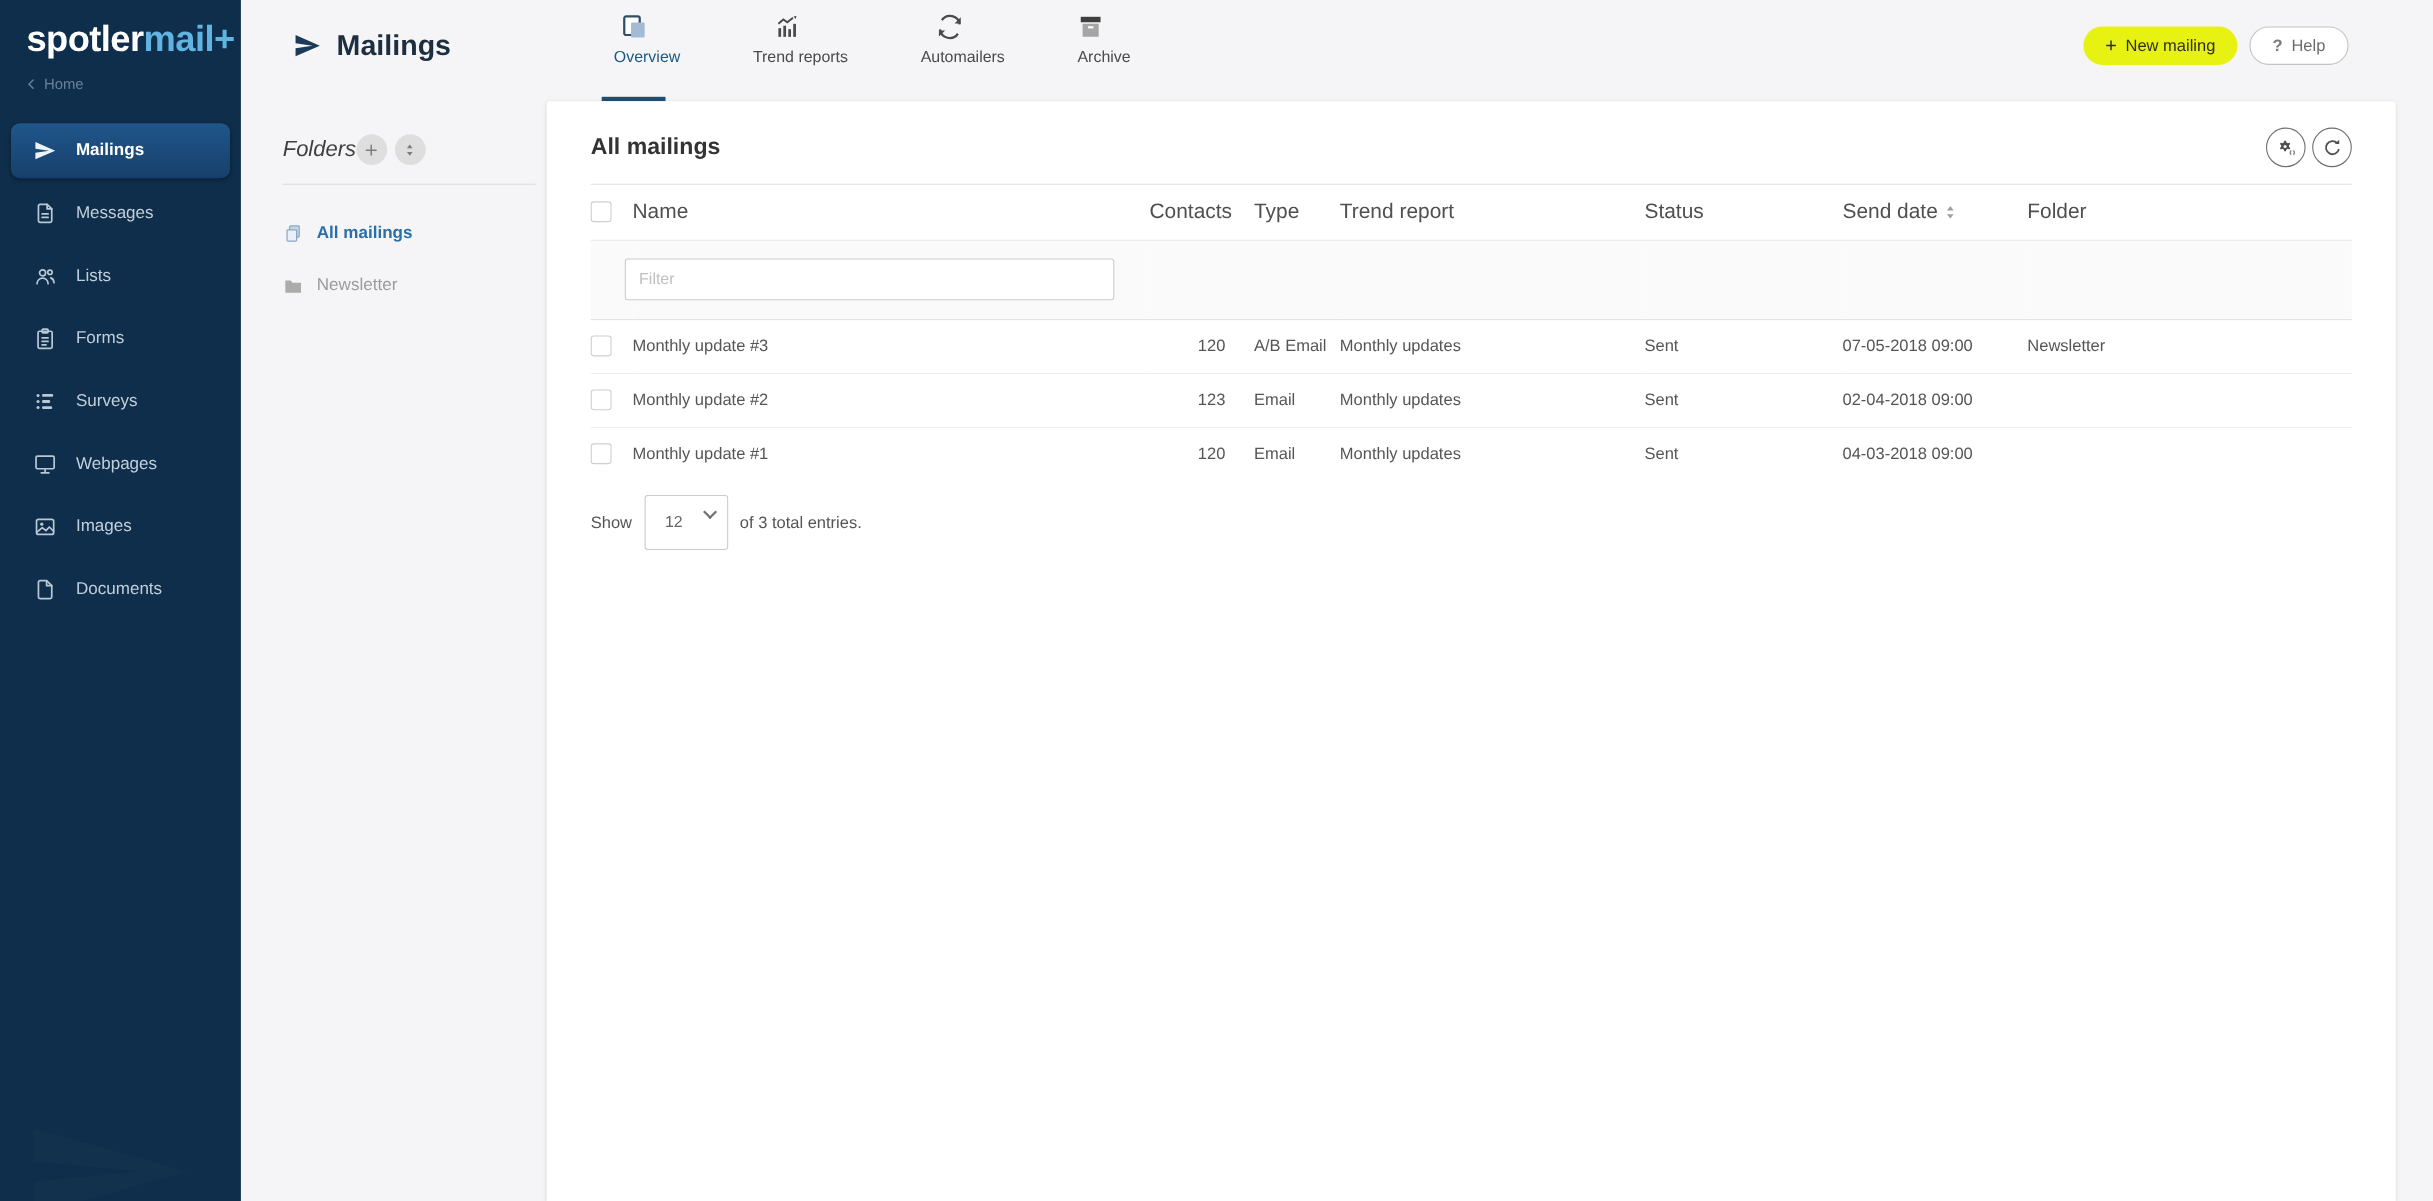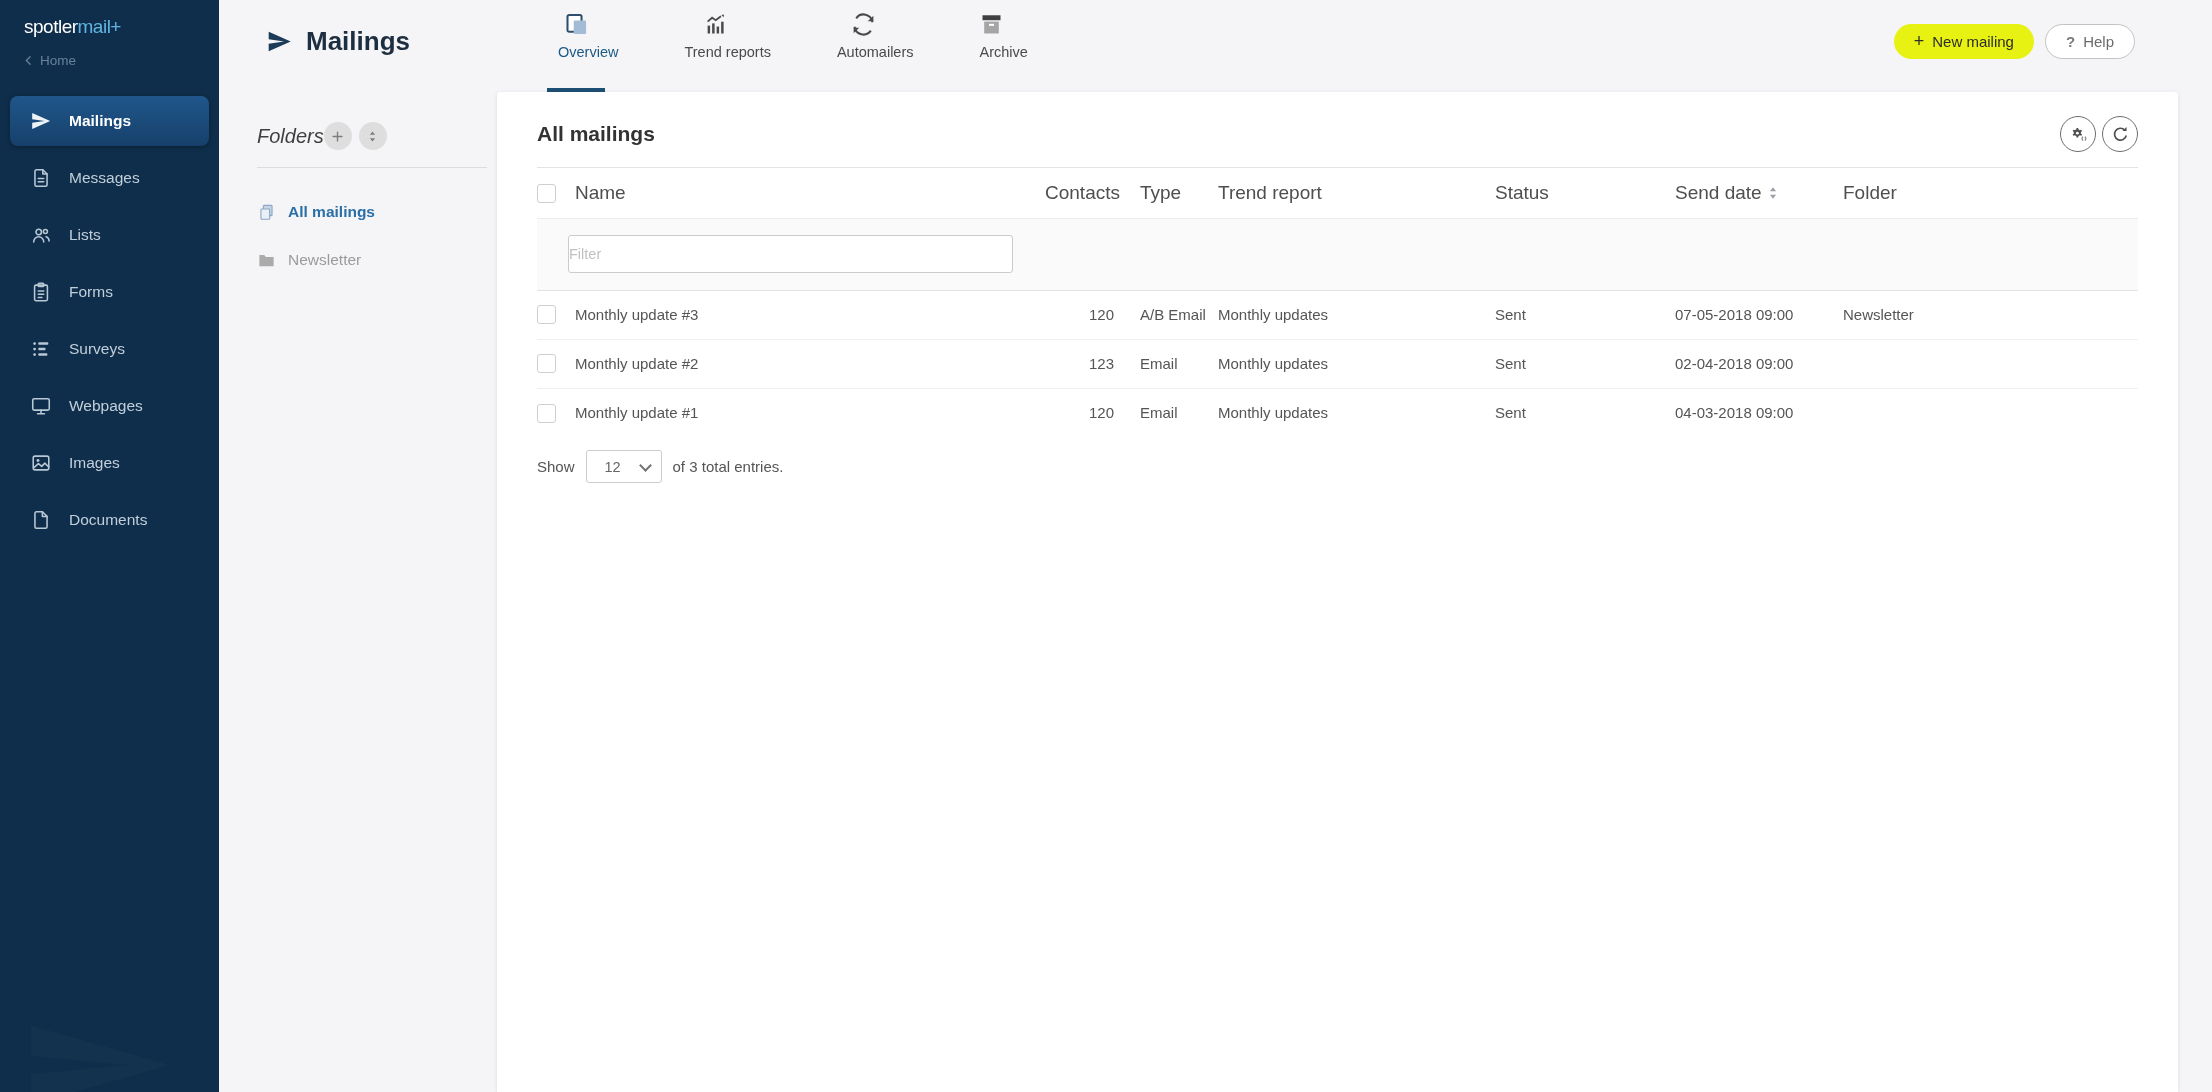--- a/index.html
+++ b/index.html
@@ -6,21 +6,21 @@
   html,body { width:2212px; height:1092px; overflow:hidden; }
   body {
     font-family:"Liberation Sans","DejaVu Sans",sans-serif;
     background:#f5f5f7; position:relative; color:#555;
   }
   
   .sidebar {
     position:absolute; left:0; top:0; bottom:0; width:219px;
     background:#0f2e4b; z-index:5; overflow:hidden;
   }
-  .logo { padding:16px 0 0 24px; font-size:19px; font-weight:400; letter-spacing:-.5px; }
+  .logo { padding:16px 0 0 24px; font-size:33px; font-weight:700; letter-spacing:-.5px; }
   .logo .lg1 { color:#ffffff; }
   .logo .lg2 { color:#62b4e0; }
   .home-link { margin:15px 0 0 22px; display:flex; align-items:center; gap:5px;
     color:#67829a; font-size:13.5px; cursor:pointer; }
   .nav { margin-top:28px; }
   .nav-item {
     display:flex; align-items:center; gap:17px; height:50px; margin:7px 10px;
     padding-left:20px; border-radius:8px; cursor:pointer;
     color:#c2cfda; font-size:15.5px;
   }
@@ -78,31 +78,31 @@
   .card-head-btns { display:flex; gap:6px; }
   .circle-lg { width:36px; height:36px; border-radius:50%; background:#fff;
     border:1.5px solid #6e6e6e; display:flex; align-items:center; justify-content:center; cursor:pointer; }
   .circle-lg svg { width:21px; height:21px; }
   .card-divider { margin-top:15px; border-top:1px solid #e3e3e3; }
   table { width:100%; border-collapse:collapse; table-layout:fixed; }
   th { height:50px; text-align:left; font-weight:400; font-size:19px; color:#4f4f4f; vertical-align:middle; }
   th .th-wrap { display:flex; align-items:center; gap:6px; }
   tr.filter-row td { background:#fafafa; height:72px; border-top:1px solid #ececec; border-bottom:1px solid #e3e3e3; }
   .filter-input { width:445px; height:38px; border:1px solid #cccccc; border-radius:3px;
-    padding:0 0; font-size:14.5px; color:#555; background:#fff; outline:none; margin-left:-7px; }
+    padding:0 12px; font-size:14.5px; color:#555; background:#fff; outline:none; margin-left:-7px; }
   .filter-input::placeholder { color:#c0c0c0; }
   tr.data-row td { height:49px; font-size:15px; color:#555555; border-top:1px solid #efefef; cursor:pointer; }
   tr.data-row:first-of-type td { border-top:none;margin-top:22px; }
   td.num { text-align:right; padding-right:26px; }
   .checkbox { display:inline-block; width:19px; height:19px; border:1px solid #cfcfcf;
     border-radius:3px; background:#fff; cursor:pointer; vertical-align:middle; }
   .table-footer { margin-top:13px; display:flex; align-items:center; gap:11px; font-size:15px; color:#555; }
   .select-wrap { position:relative; }
   .select-wrap select {
-    width:76px; height:33px; border:1px solid #cccccc; border-radius:3px; background:#fff;
+    width:76px; height:50px; border:1px solid #cccccc; border-radius:3px; background:#fff;
     color:#666; font-size:14.5px; padding:0 24px 0 18px; appearance:none; -webkit-appearance:none; cursor:pointer;
     font-family:"Liberation Sans",sans-serif;
   }
   .select-wrap::after { content:''; position:absolute; right:12px; top:11px; width:7px; height:7px;
     border-right:2px solid #707070; border-bottom:2px solid #707070; transform:rotate(45deg); pointer-events:none; }
 </style>
 </head>
 <body>
 
 <div class="sidebar">

